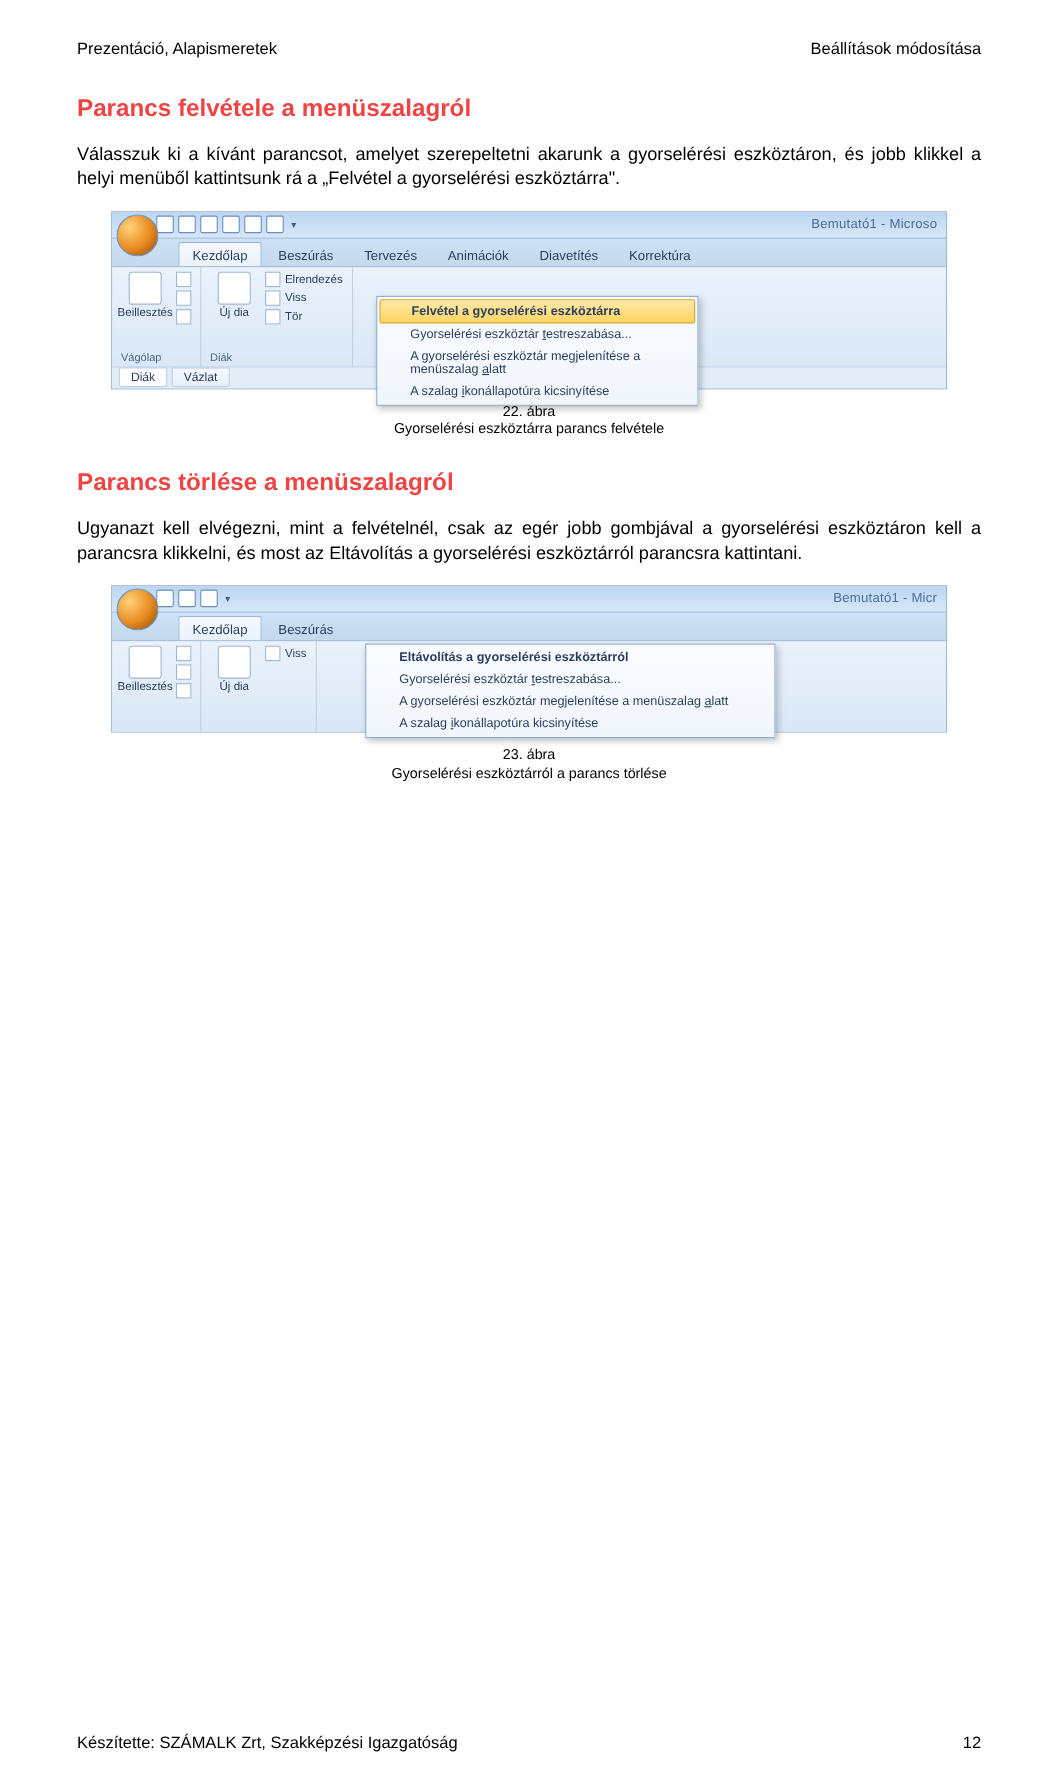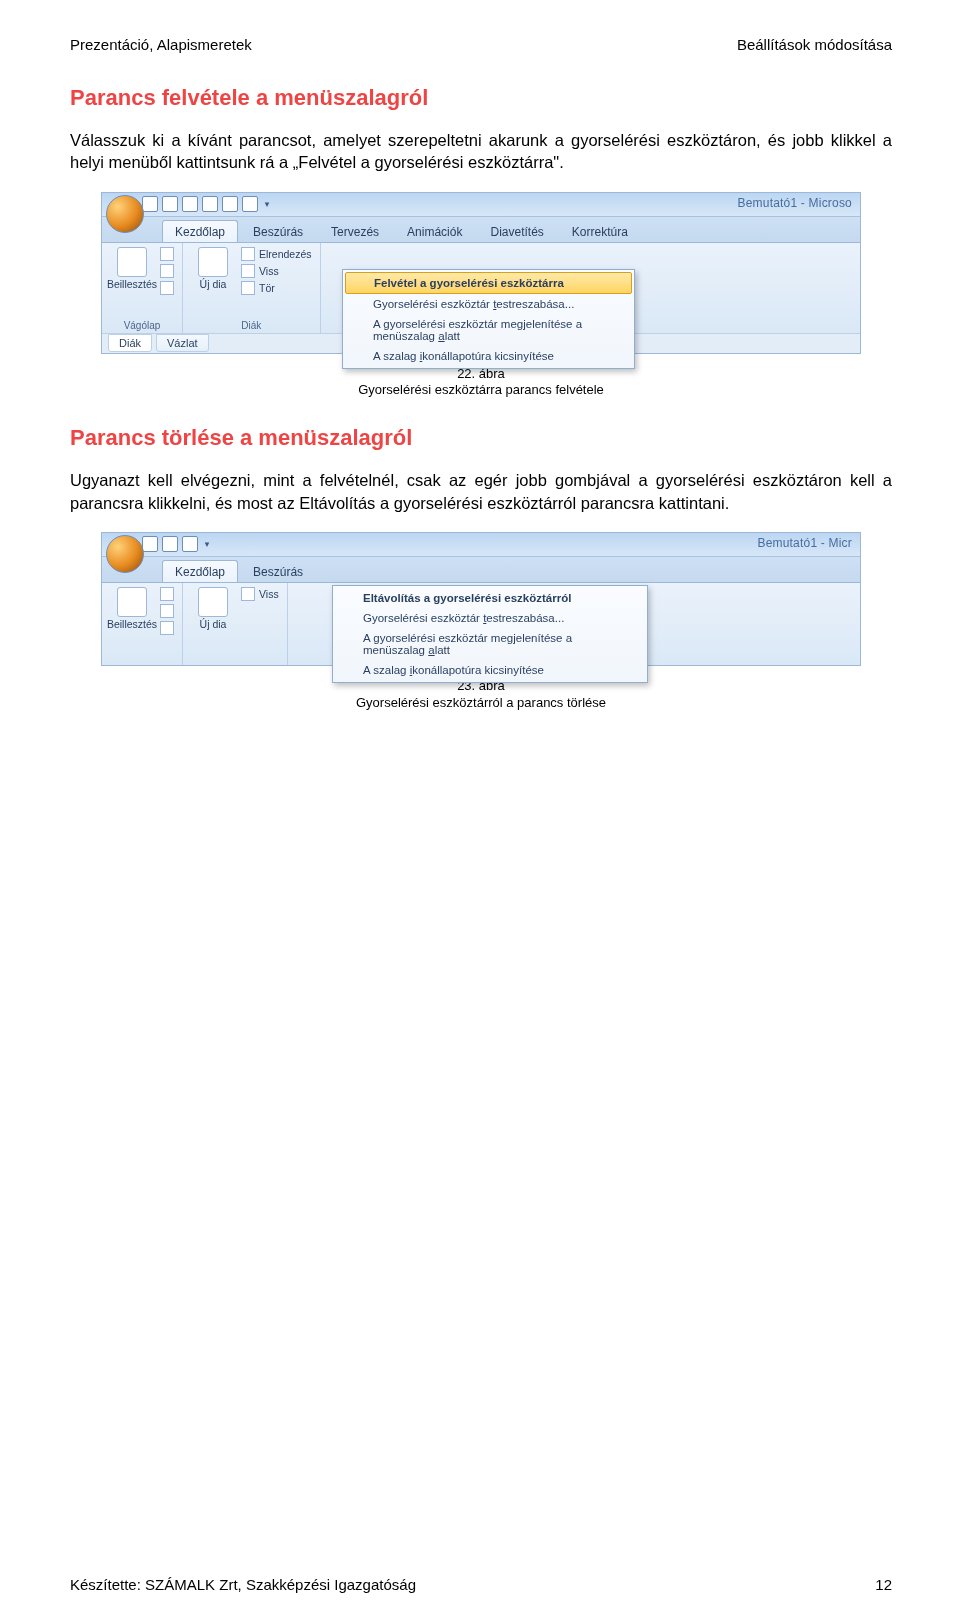--- a/index.html
+++ b/index.html
@@ -134,21 +134,21 @@
   .big-btn {
     width: 44px;
     display:flex; flex-direction:column; align-items:center;
     gap:2px;
   }
   .big-btn .ic { width:30px; height:30px; background:#fff; border:1px solid #9db7d8; border-radius:3px; }
   .big-btn .lbl { font-size:10.5px; text-align:center; line-height:1.05; }
   .stack { display:flex; flex-direction:column; gap:3px; }
   .mini-row { display:flex; align-items:center; gap:4px; font-size:10.5px; }
   .mini-row .mic { width:14px; height:14px; background:#fff; border:1px solid #9db7d8; }
-  .group-label { font-size:10px; text-align:center; color:#4a668c; padding-top:2px; }
+  .group-label { font-size:10px; color:#4a668c; padding-top:2px; }
 
   .context-menu {
     position: absolute;
     top: 26px;
     left: 240px;
     width: 293px;
     background: linear-gradient(#fafcff, #f1f6fc);
     border: 1px solid #8faed1;
     box-shadow: 2px 3px 6px rgba(0,0,0,.25);
     z-index: 10;
@@ -181,21 +181,21 @@
   .outline-tabs .ot {
     padding: 2px 10px;
     background: linear-gradient(#f4f9ff,#e6eff9);
     border:1px solid #bcd1e8;
     border-radius: 0 0 3px 3px;
   }
   .outline-tabs .ot.active { background:#fff; }
 
   
   .ribbon.v2 .ribbon-body { height: 82px; }
-  .ribbon.v2 .context-menu { top: 2px; left: 230px; width: 316px; }
+  .ribbon.v2 .context-menu { top: 2px; left: 230px; width: 373px; }
 </style>
 </head>
 <body>
 
 <div class="header-row">
   <span>Prezentáció, Alapismeretek</span>
   <span>Beállítások módosítása</span>
 </div>
 
 <div class="h-section">Parancs felvétele a menüszalagról</div>

